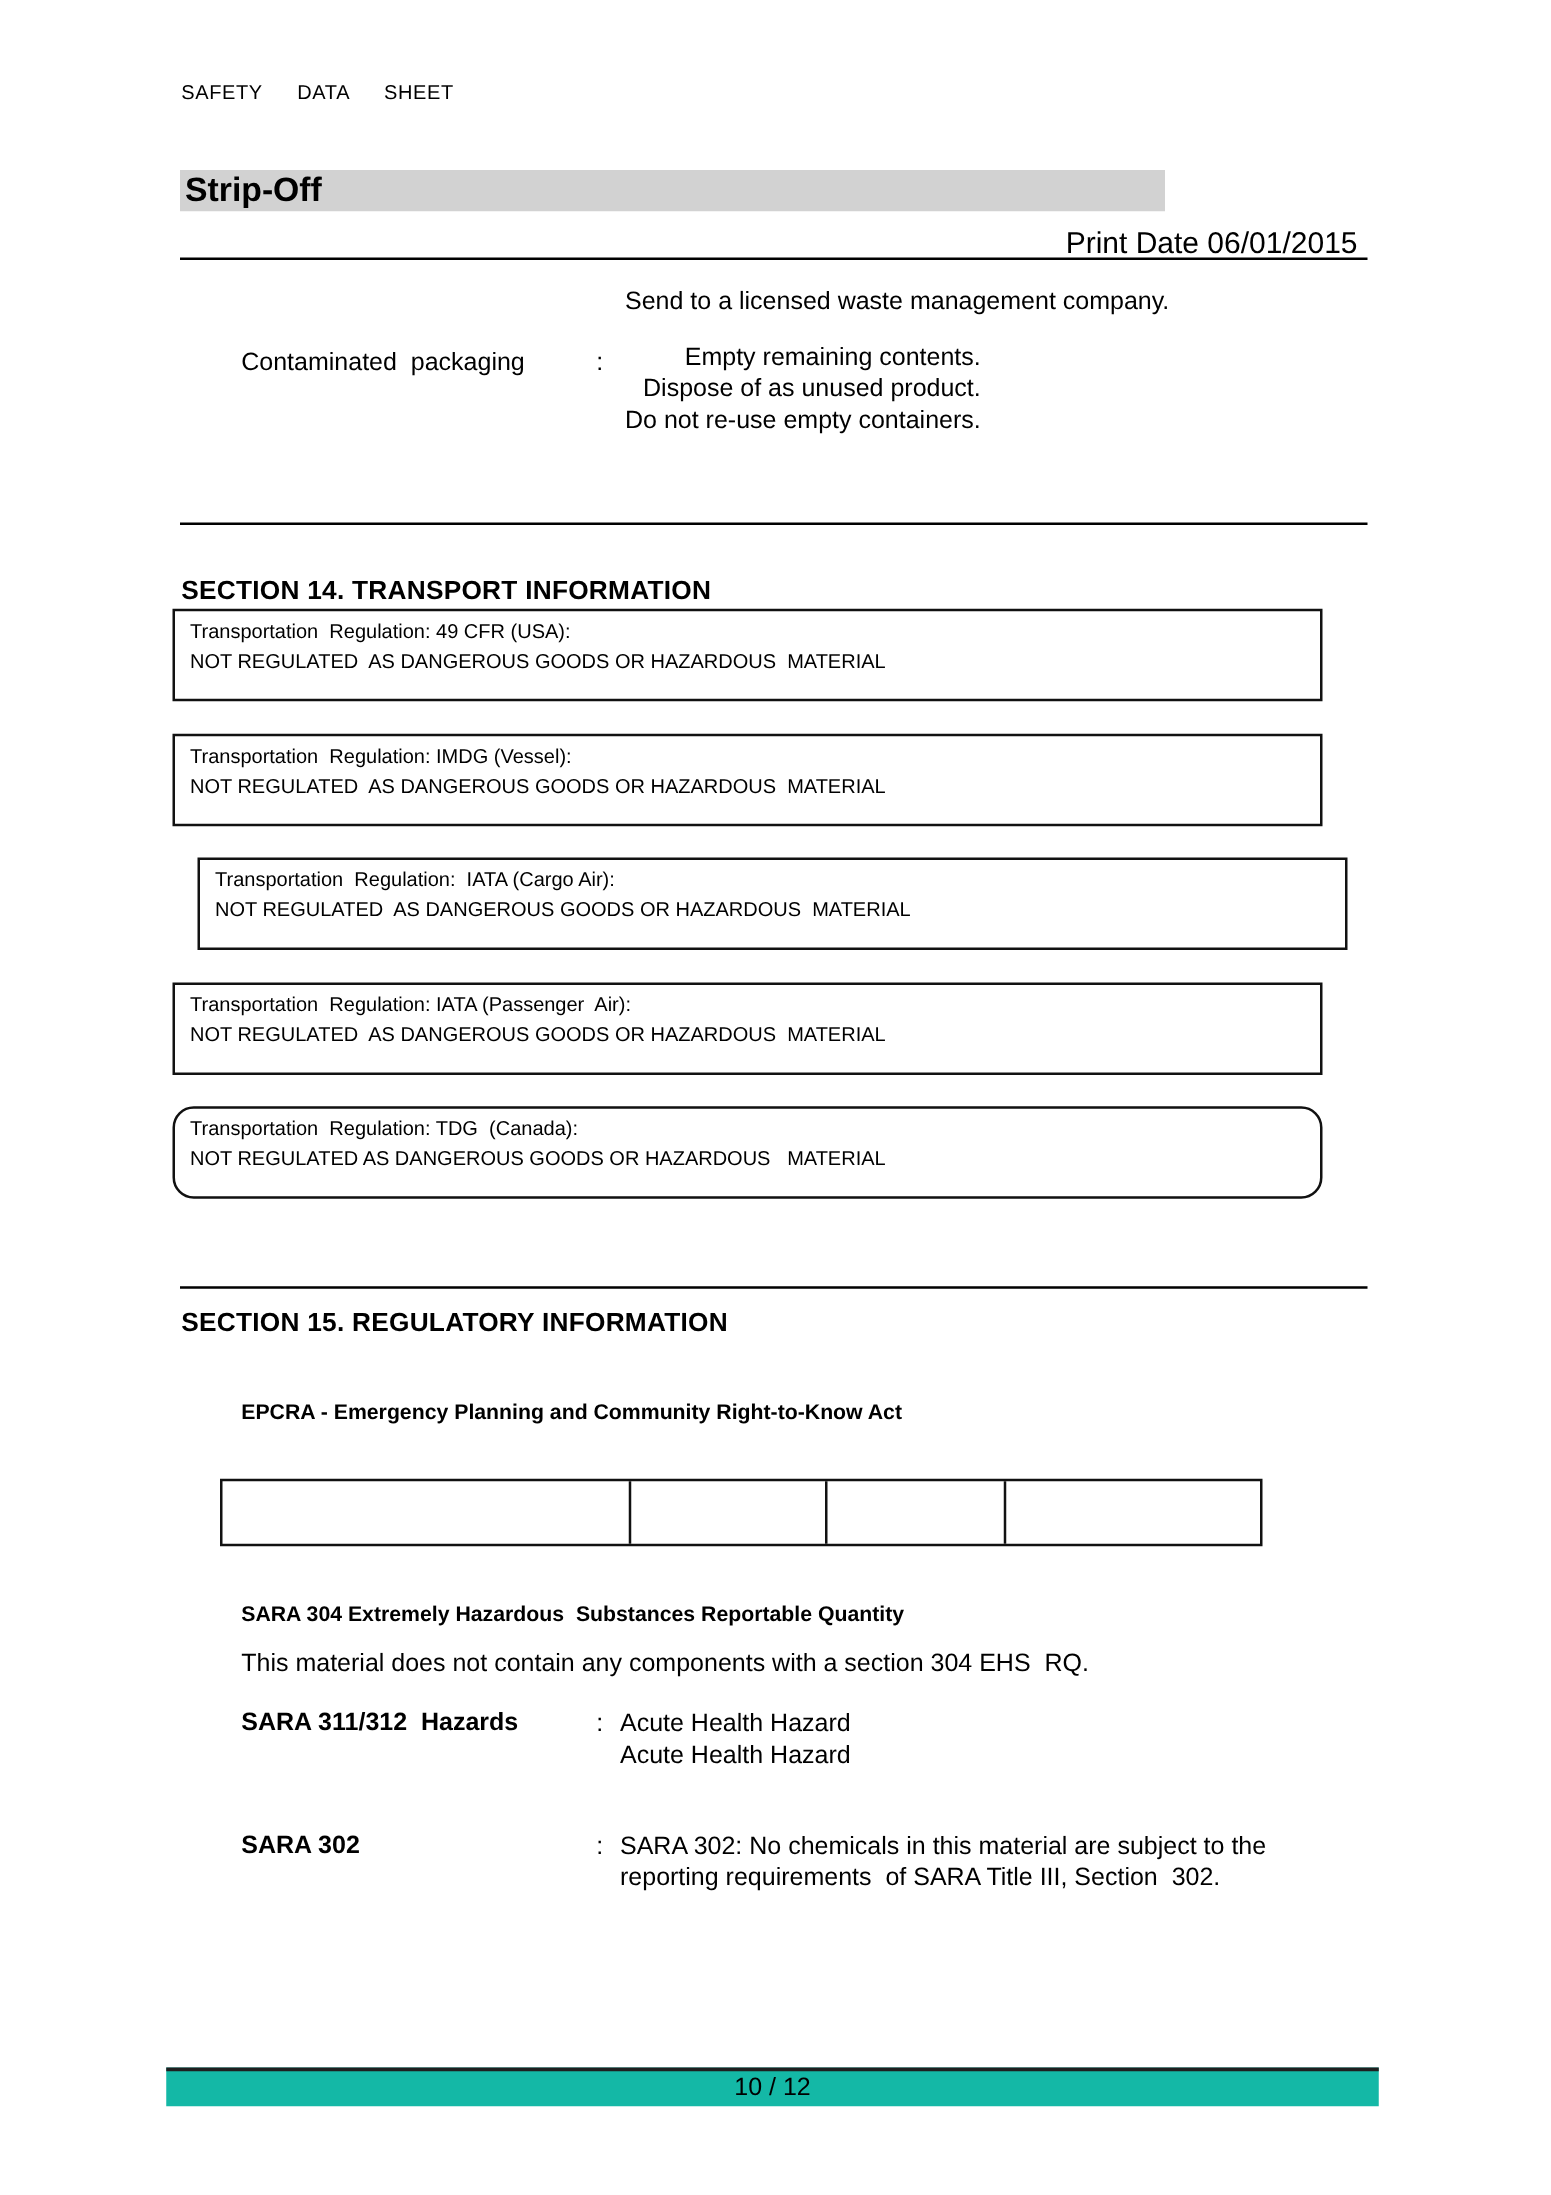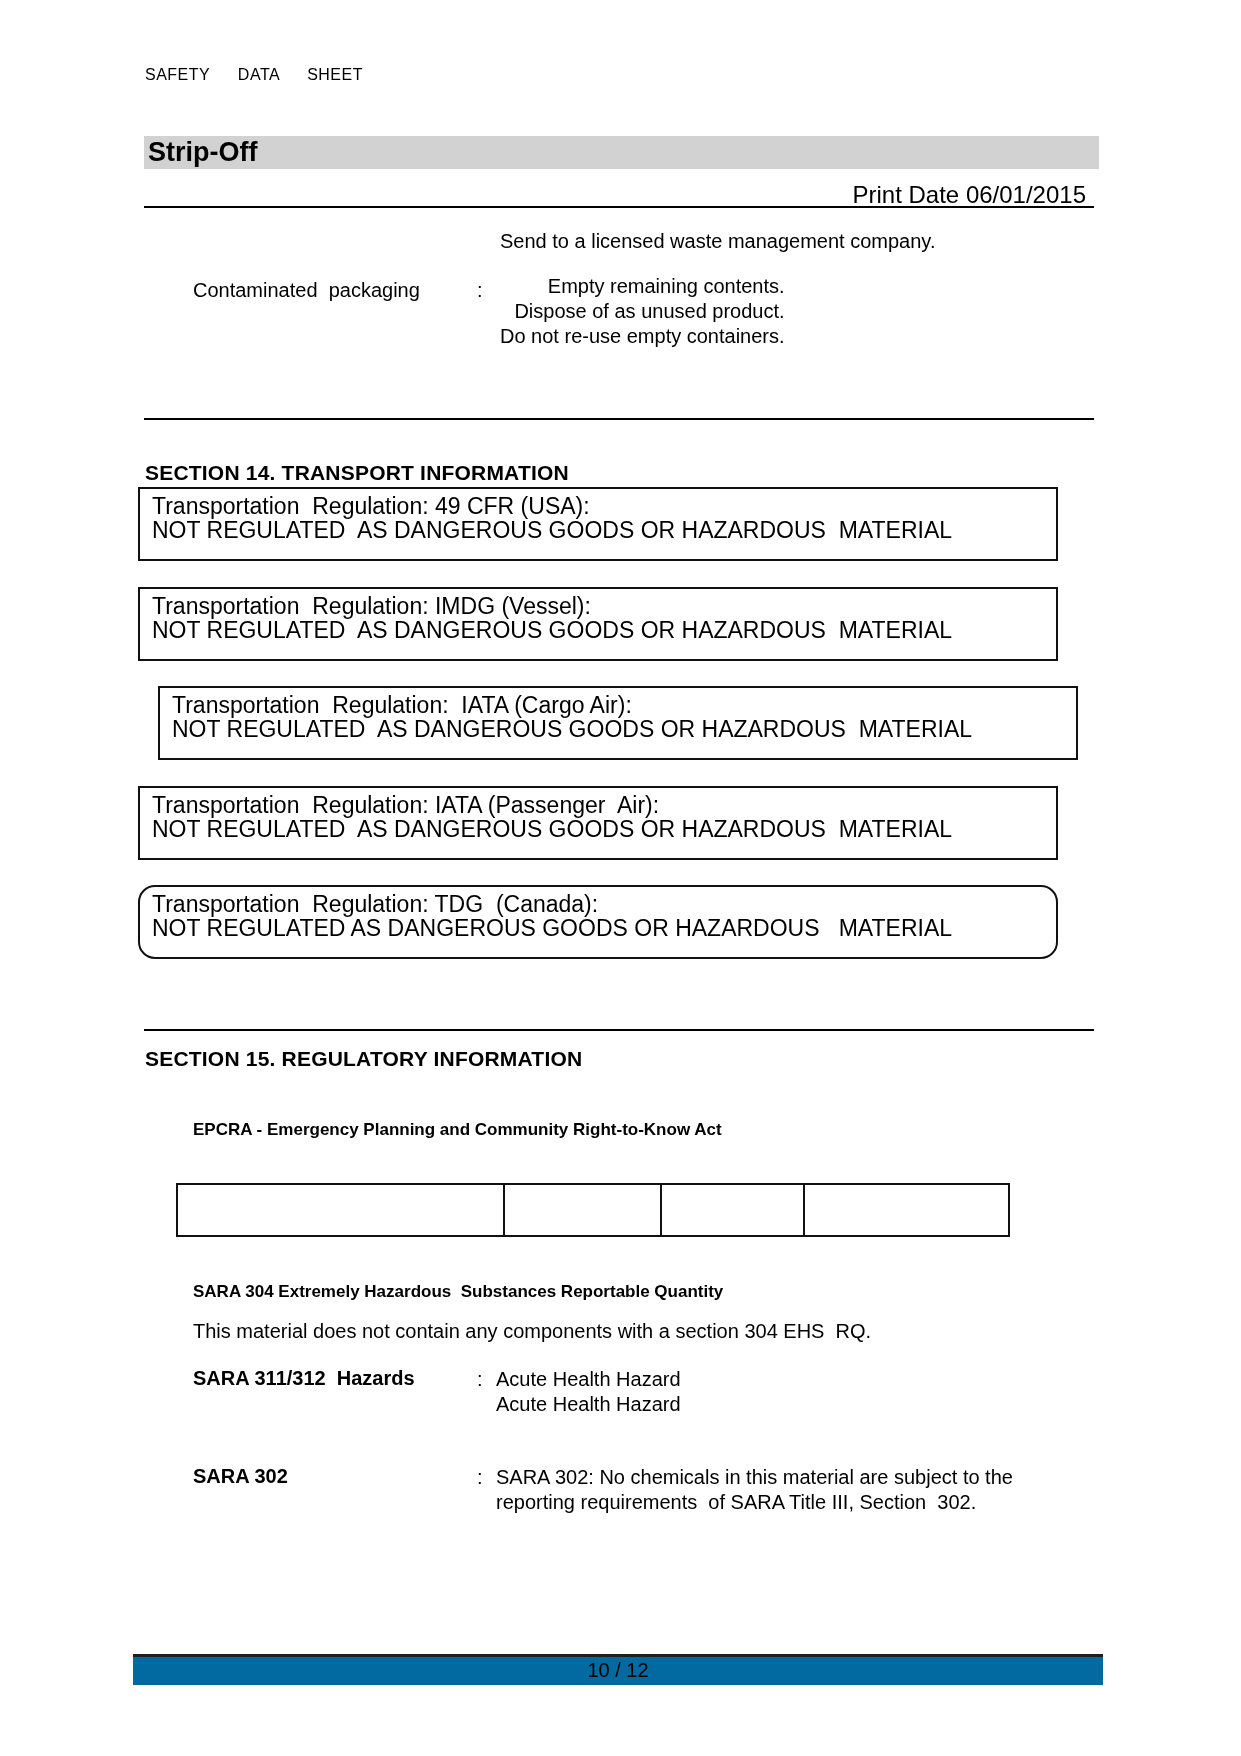--- a/index.html
+++ b/index.html
@@ -15,21 +15,21 @@
   .abs { position: absolute; }
   .t { white-space: pre-wrap; }
 
   .sds-title {
     left: 145px; top: 66px;
     font-size: 16px; font-weight: normal;
     word-spacing: 9px; letter-spacing: 0.5px;
   }
   .product-bar {
     left: 144px; top: 136px;
-    width: 955px; height: 33px;
+    width: 788px; height: 33px;
     background: #d2d2d2;
   }
   .product-name {
     position: absolute; left: 4px; top: -2px;
     font-size: 27px; font-weight: bold;
     line-height: 36px;
   }
   .print-date {
     left: 594px; top: 181px; width: 492px;
     text-align: right; font-size: 24px;
@@ -49,21 +49,21 @@
     font-size: 21px; font-weight: bold; letter-spacing: 0.2px;
   }
   .sec14-heading { left: 145px; top: 437px; margin-top: 24px; }
   .sec15-heading { left: 145px; top: 1047px; }
 
   .transport-box {
     left: 138px; width: 920px; height: 74px;
     border: 2px solid #111111;
     box-sizing: border-box;
     padding: 5px 8px 0 12px;
-    font-size: 23px; line-height: 24px;
+    font-size: 16px; line-height: 24px;
   }
   .box-0 { top: 487px; }
   .box-1 { top: 587px; }
   .box-2 { top: 686px; margin-left: 20px; }
   .box-3 { top: 786px; }
   .box-4 { top: 885px; border-radius: 17px; }
 
   .sub-heading { font-size: 17px; font-weight: bold; }
   .epcra-heading   { left: 193px; top: 1120px; }
   .sara304-heading { left: 193px; top: 1282px; }
@@ -87,21 +87,21 @@
   .sara311-label { left: 193px; top: 1367px; }
   .sara311-colon { left: 477px; top: 1367px; }
   .sara311-values{ left: 496px; top: 1367px; }
   .sara302-label { left: 193px; top: 1465px; }
   .sara302-colon { left: 477px; top: 1465px; }
   .sara302-values{ left: 496px; top: 1465px; }
 
   .footer-bar {
     left: 133px; top: 1654px;
     width: 970px; height: 28px;
-    background: #0369a1;
+    background: #14b8a6;
     border-top: 3px solid #1f1f1f;
     text-align: center;
     font-size: 20px; line-height: 27px;
   }
 </style>
 </head>
 <body>
 
 <div class="page">
 

